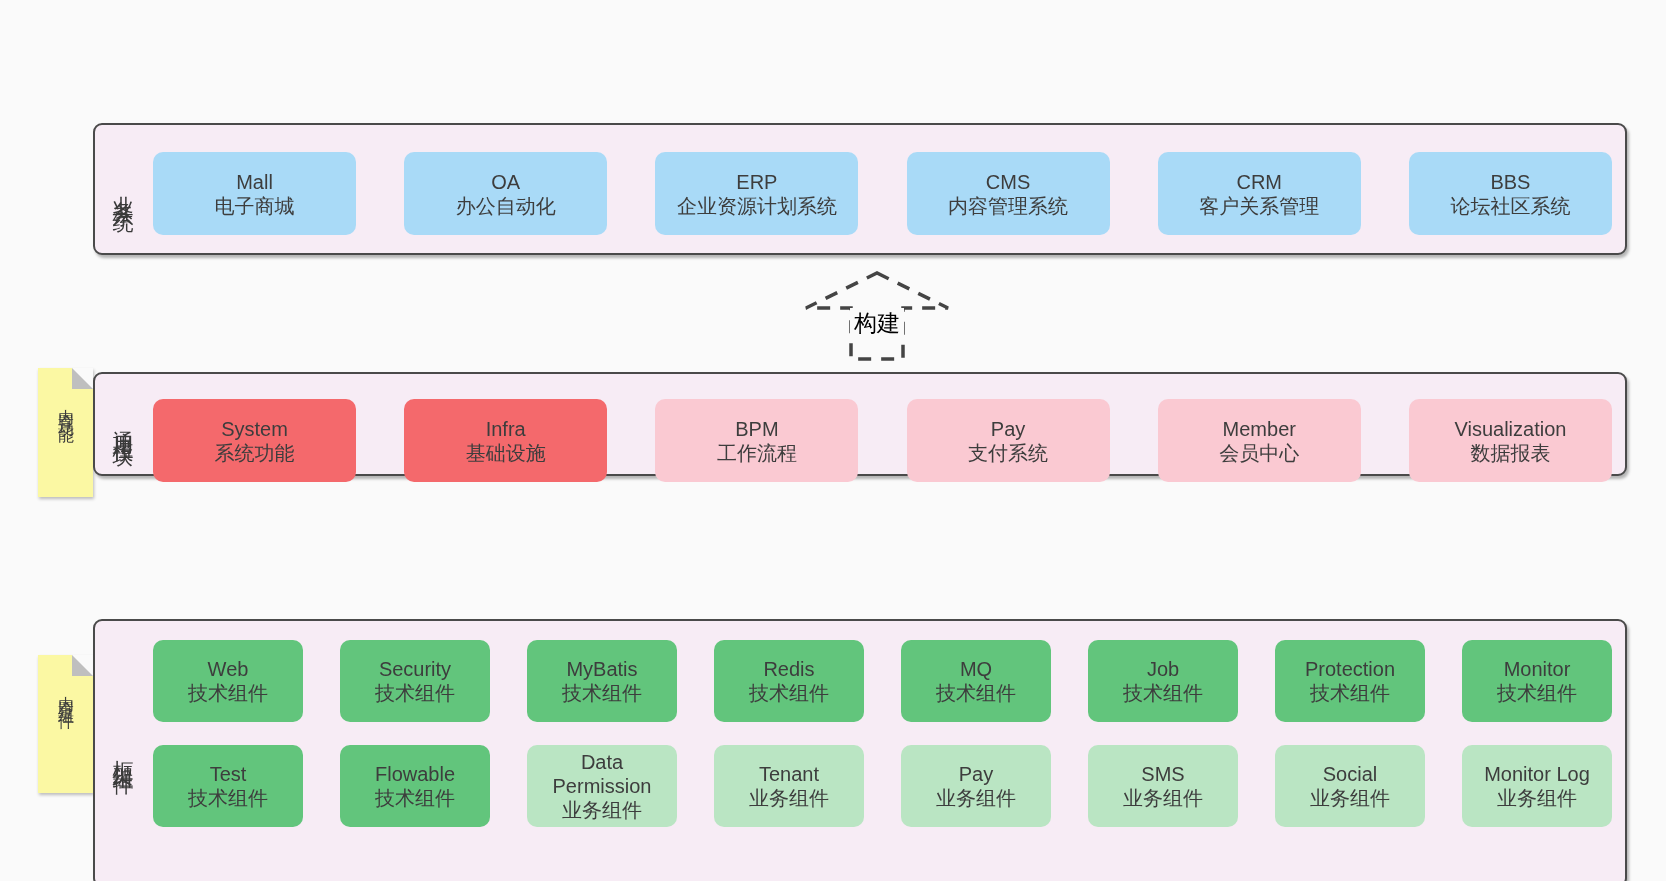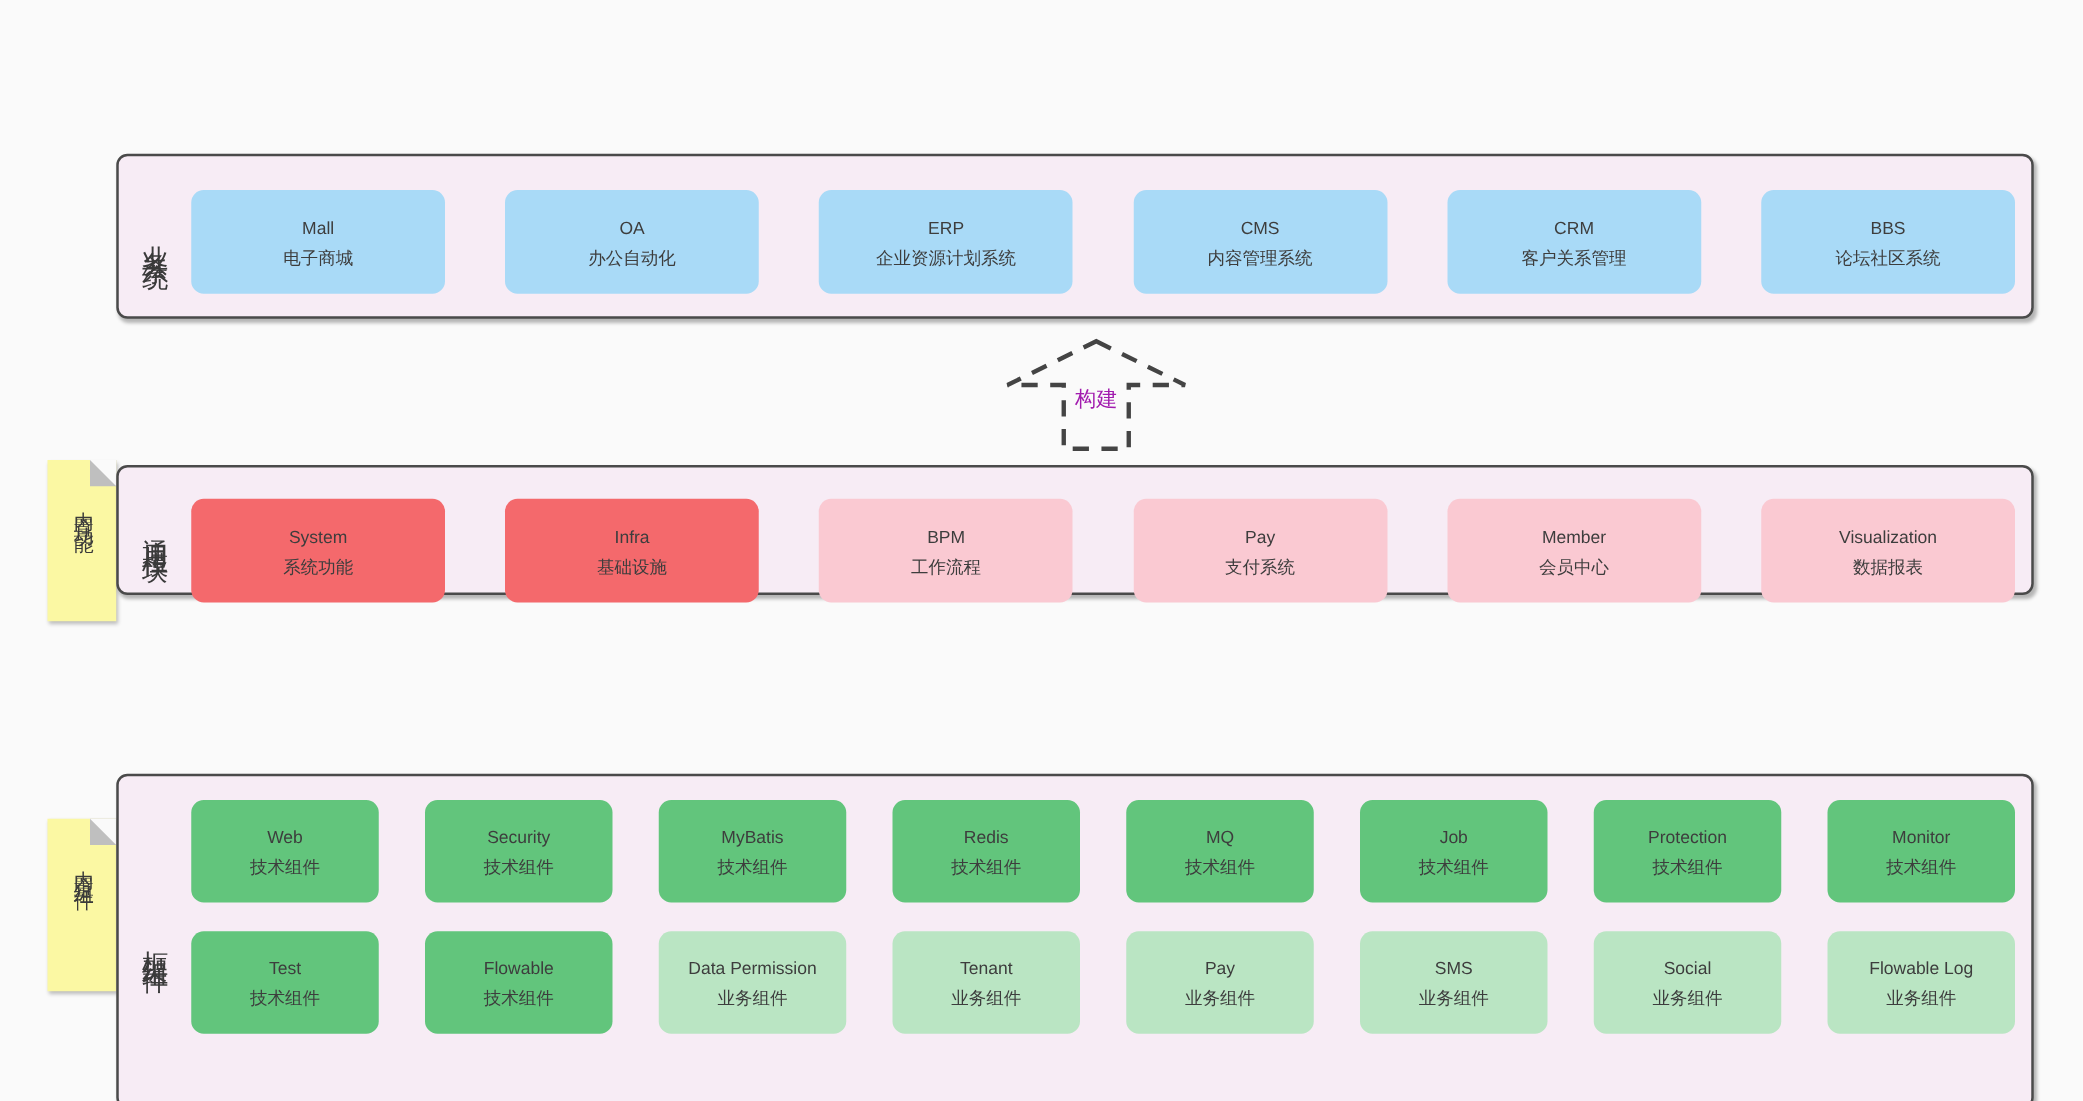--- a/index.html
+++ b/index.html
@@ -27,21 +27,21 @@
     display:flex; justify-content:space-between;
   }
   #band-business .band-boxes { top:27px; }
   #band-modules  .band-boxes { top:25px; }
   #band-components .row1 { top:19px; }
   #band-components .row2 { top:124px; }
 
   .box {
     box-sizing:border-box; border-radius:10px;
     display:flex; flex-direction:column; justify-content:center; align-items:center;
-    text-align:center; font-size:14px; line-height:24px;
+    text-align:center; font-size:20px; line-height:24px;
   }
   .box.wide  { width:203px; height:83px; }
   .box.small { width:150px; height:82px; padding:0 12px; }
   .blue       { background:#a9daf7; }
   .red        { background:#f4696c; }
   .pink       { background:#fac9d2; }
   .green      { background:#62c57c; }
   .lightgreen { background:#bae5c3; }
 
   .note {
@@ -60,21 +60,21 @@
     writing-mode:vertical-rl; text-orientation:upright;
     font-size:16px; letter-spacing:6px; white-space:nowrap; color:#3a3a3a;
   }
 
   .arrow { position:absolute; width:150px; height:92px; }
   #arrow-build     { left:802px; top:270px; }
   #arrow-implement { left:817px; top:516px; }
   .arrow svg { display:block; width:100%; height:100%; }
   .arrow-label {
     position:absolute; left:50%; top:38px; transform:translateX(-50%);
-    background:#fafafa; padding:0 4px; font-size:17px; color:#a21caf; white-space:nowrap;
+    background:#fafafa; padding:0 4px; font-size:23px; color:#000000; white-space:nowrap;
   }
 </style>
 </head>
 <body>
 
 <div class="canvas">
 
   <section class="band" id="band-business">
     <div class="band-label">业务系统</div>
     <div class="band-boxes">
@@ -212,19 +212,19 @@
       </div>
       <div class="box small lightgreen">
         <div>SMS</div>
         <div>业务组件</div>
       </div>
       <div class="box small lightgreen">
         <div>Social</div>
         <div>业务组件</div>
       </div>
       <div class="box small lightgreen">
-        <div>Flowable Log</div>
+        <div>Monitor Log</div>
         <div>业务组件</div>
       </div>
     </div>
   </section>
 
 </div>
 
 </body></html>

